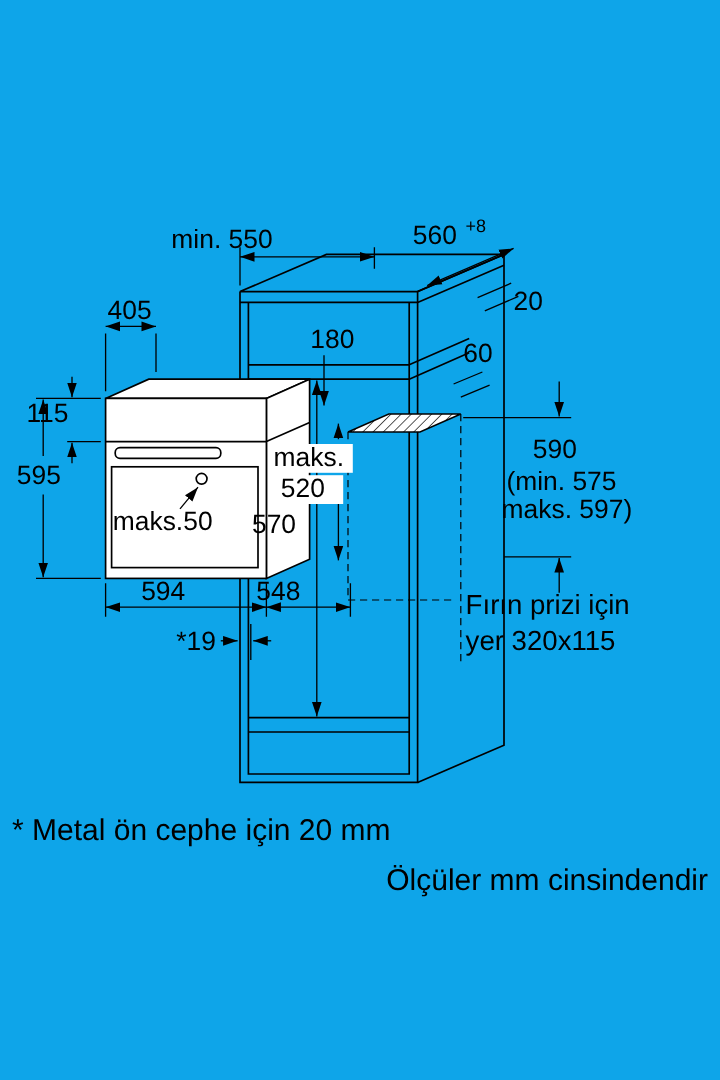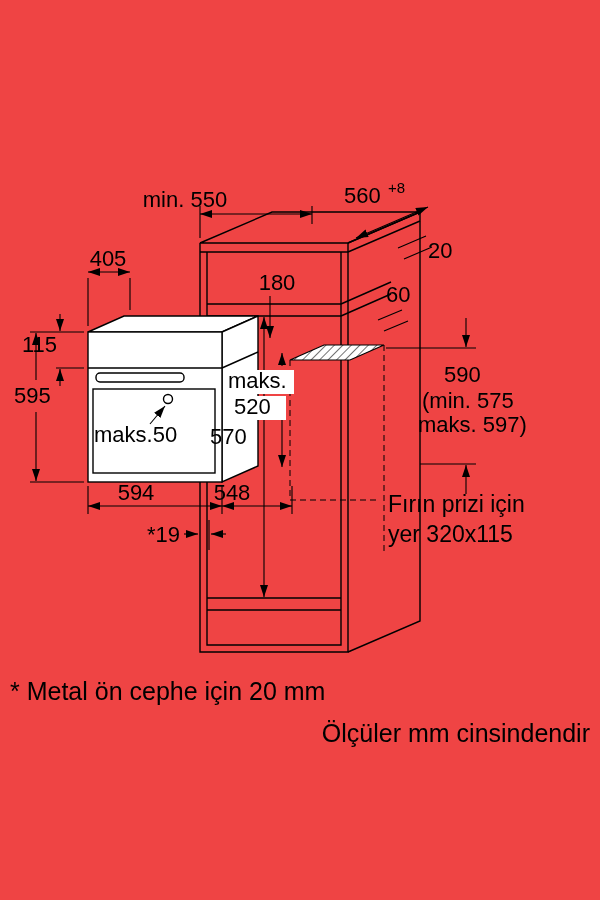--- a/index.html
+++ b/index.html
@@ -1,17 +1,17 @@
 <!DOCTYPE html>
 <html><head>
 <meta charset="utf-8">
 <style>
   html,body { margin:0; padding:0; background:#fff; }
   .page {
-    width:600px; height:900px; position:relative; background:#ef4444;
+    width:600px; height:900px; position:relative; background:#0ea5e9;
     font-family:"Liberation Sans", sans-serif; overflow:hidden;
   }
   svg { display:block; }
   .s  { stroke:#000; stroke-width:1.4; fill:none; stroke-linejoin:miter; }
   .sf { stroke:#000; stroke-width:1.4; fill:#ffffff; stroke-linejoin:miter; }
   .d  { stroke:#000; stroke-width:1.1; fill:none; }
   .dash { stroke:#000; stroke-width:1; fill:none; stroke-dasharray:6 4; }
   .wbg { fill:#ffffff; stroke:none; }
   text { fill:#000; font-family:"Liberation Sans", sans-serif; }
   .lab  { font-size:22px; }

